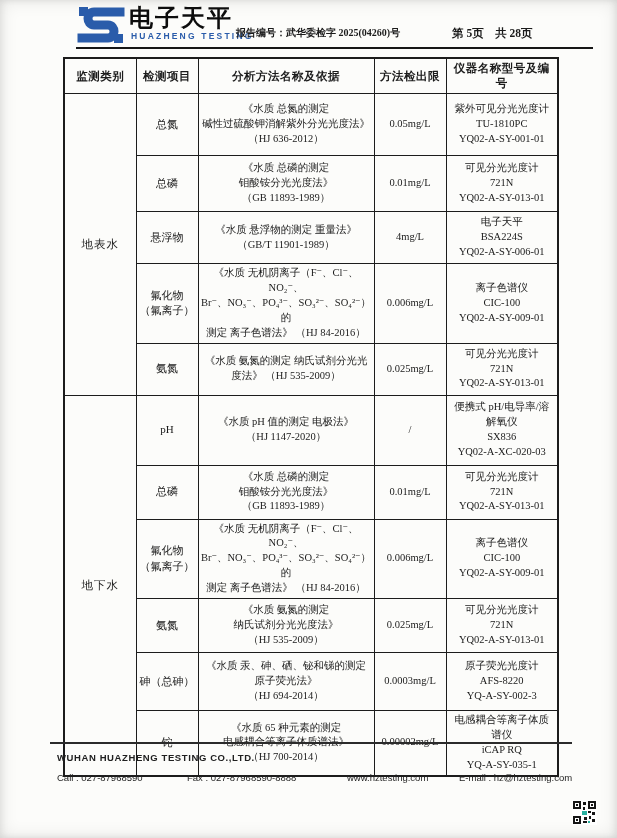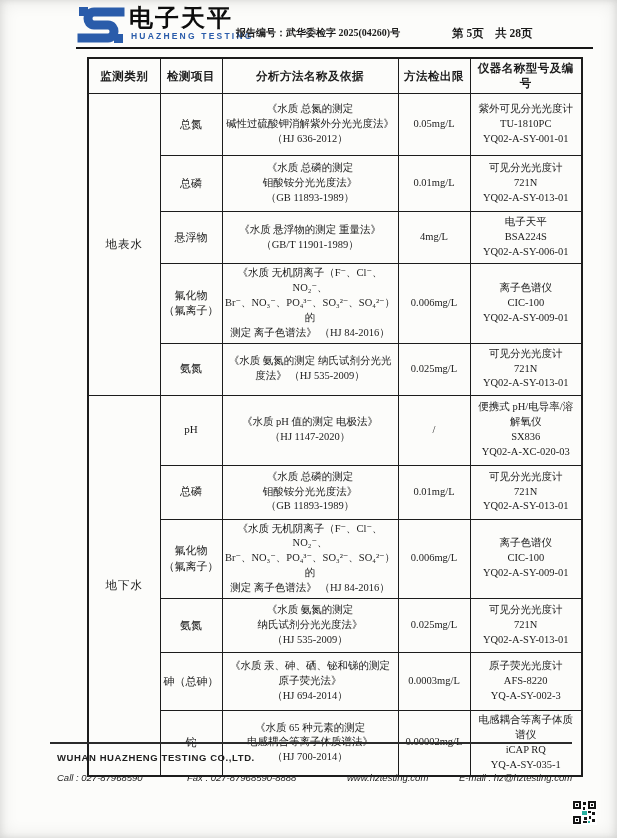--- a/index.html
+++ b/index.html
@@ -14,35 +14,35 @@
   .logo-icon{position:absolute;left:77px;top:4px;}
   .brand-cn{position:absolute;left:129px;top:2px;font-size:24px;font-weight:bold;
     letter-spacing:2px;color:#0d0d0d;font-family:"Liberation Sans",sans-serif;}
   .brand-en{position:absolute;left:131px;top:31px;font-size:8.5px;font-weight:bold;
     letter-spacing:2.2px;color:#2a5caa;font-family:"Liberation Sans",sans-serif;}
   .report-no{position:absolute;left:236px;top:26px;font-size:10px;font-weight:bold;}
   .page-info{position:absolute;left:452px;top:26px;font-size:11.5px;font-weight:bold;}
   .head-rule{position:absolute;left:76px;top:47px;width:517px;height:2px;background:#161616;}
   
   table.methods{position:absolute;left:63px;top:57px;width:494px;border-collapse:collapse;
-    table-layout:fixed;border:2px solid #1c1c1c;margin-left:24px;}
+    table-layout:fixed;border:2px solid #1c1c1c;}
   .methods th,.methods td{border:1px solid #1c1c1c;text-align:center;vertical-align:middle;
     padding:2px 2px;overflow:hidden;}
   .methods th{font-size:11.5px;font-weight:bold;height:20px;letter-spacing:.5px;}
   .methods td{font-size:10.5px;line-height:1.42;}
   .pre{white-space:pre-line;}
   td.cat{font-size:11.5px;letter-spacing:1px;font-weight:normal;}
   td.item{font-size:11px;}
   td.limit{font-size:10.5px;}
   
   .foot-rule{position:absolute;left:50px;top:742px;width:522px;height:2px;background:#2b2b2b;}
   .company{position:absolute;left:57px;top:752px;font-size:9.5px;font-weight:bold;
     letter-spacing:.6px;color:#202020;font-family:"Liberation Sans",sans-serif;}
   .contact{position:absolute;top:772px;font-size:9.5px;color:#242424;
-    font-family:"Liberation Sans",sans-serif;font-style:italic;}
+    font-family:"Liberation Sans",sans-serif;}
   .c-call{left:57px;} .c-fax{left:187px;} .c-web{left:347px;} .c-mail{left:459px;}
   
   .watermark{position:absolute;right:20px;top:800px;display:flex;align-items:center;gap:7px;}
   .wm-text{font-size:16.5px;color:#3e3e3e;font-family:"Liberation Sans",sans-serif;}
 </style>
 </head>
 <body>
 
 <div class="scan-edges"></div>
 

